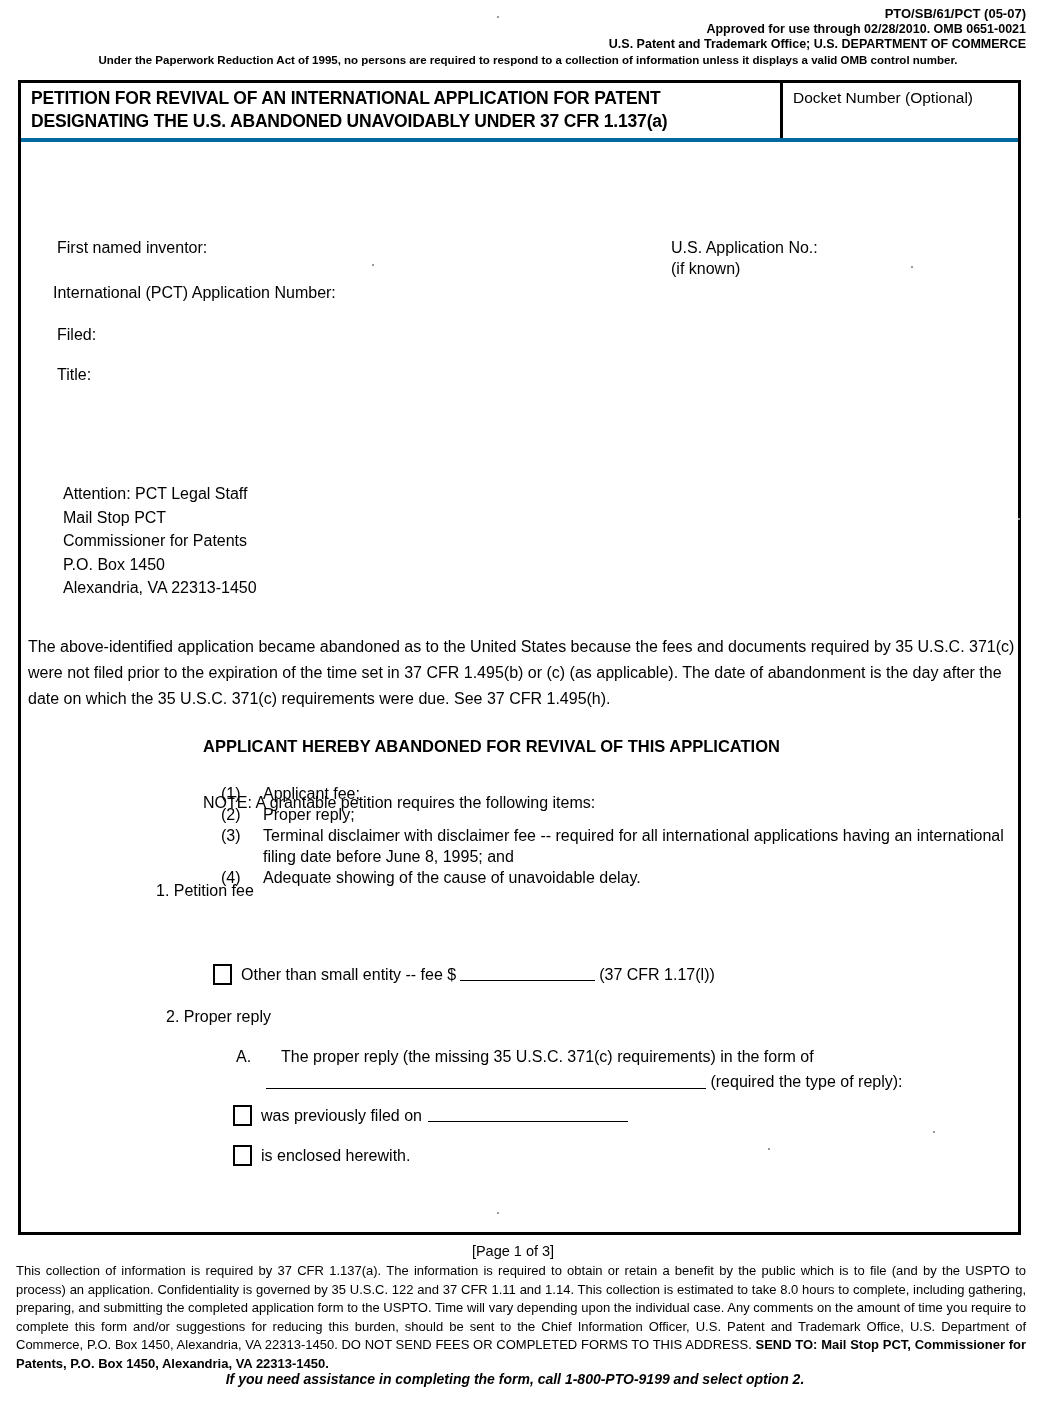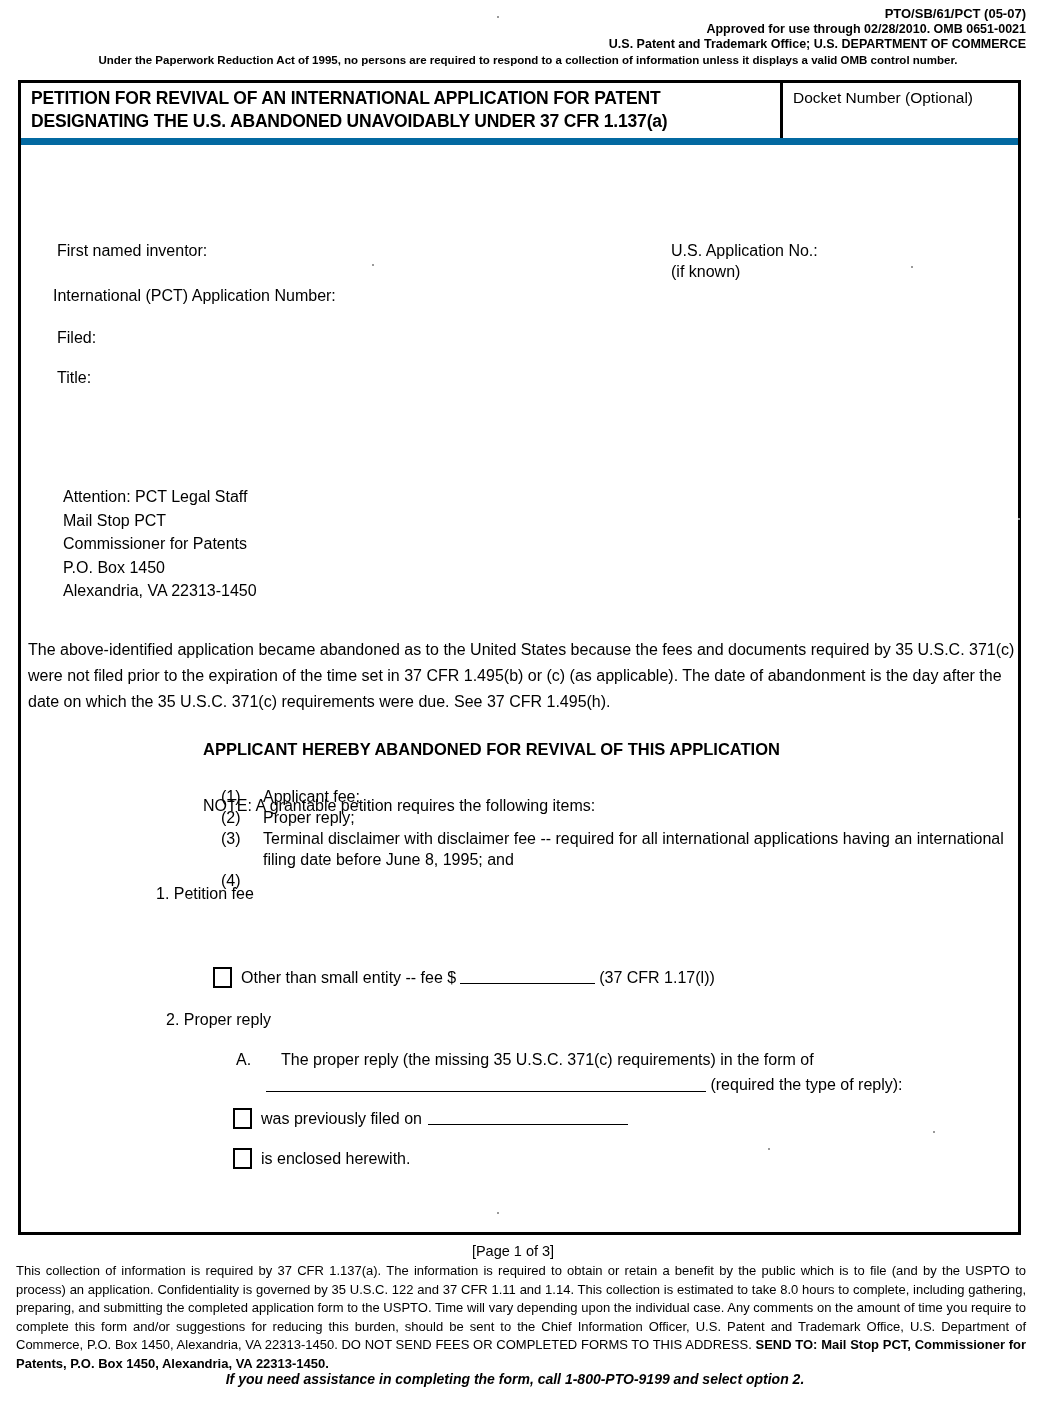--- a/index.html
+++ b/index.html
@@ -50,21 +50,21 @@
     top: 80px;
     width: 1003px;
     height: 1155px;
     border: 3px solid #000;
     box-sizing: border-box;
   }
 
   .title-row {
     position: relative;
     height: 55px;
-    border-bottom: 7px solid #0369a1;
+    border-bottom: 4px solid #0369a1;
     display: flex;
   }
   .title-cell {
     width: 762px;
     box-sizing: border-box;
     padding: 4px 0 0 10px;
     border-right: 3px solid #000;
   }
   .title-cell .tl {
     display: block;
@@ -340,20 +340,21 @@
         <div class="note-item">
           <span class="num">(2)</span>
           <span>Proper reply;</span>
         </div>
         <div class="note-item">
           <span class="num">(3)</span>
           <span>Terminal disclaimer with disclaimer fee -- required for all international applications having an international filing date before June 8, 1995; and</span>
         </div>
         <div class="note-item">
           <span class="num">(4)</span>
+          <span>Adequate showing of the cause of unavoidable delay.</span>
         </div>
       </div>
 
       <div class="num-head nh-1">1. Petition fee</div>
 
 
       <div class="cbrow r-other">
         <span class="cb"></span><span class="cbtext"><span>Other than small entity -- fee $</span><span class="ul ul-fee2"></span><span>(37 CFR 1.17(l))</span></span>
       </div>
 

